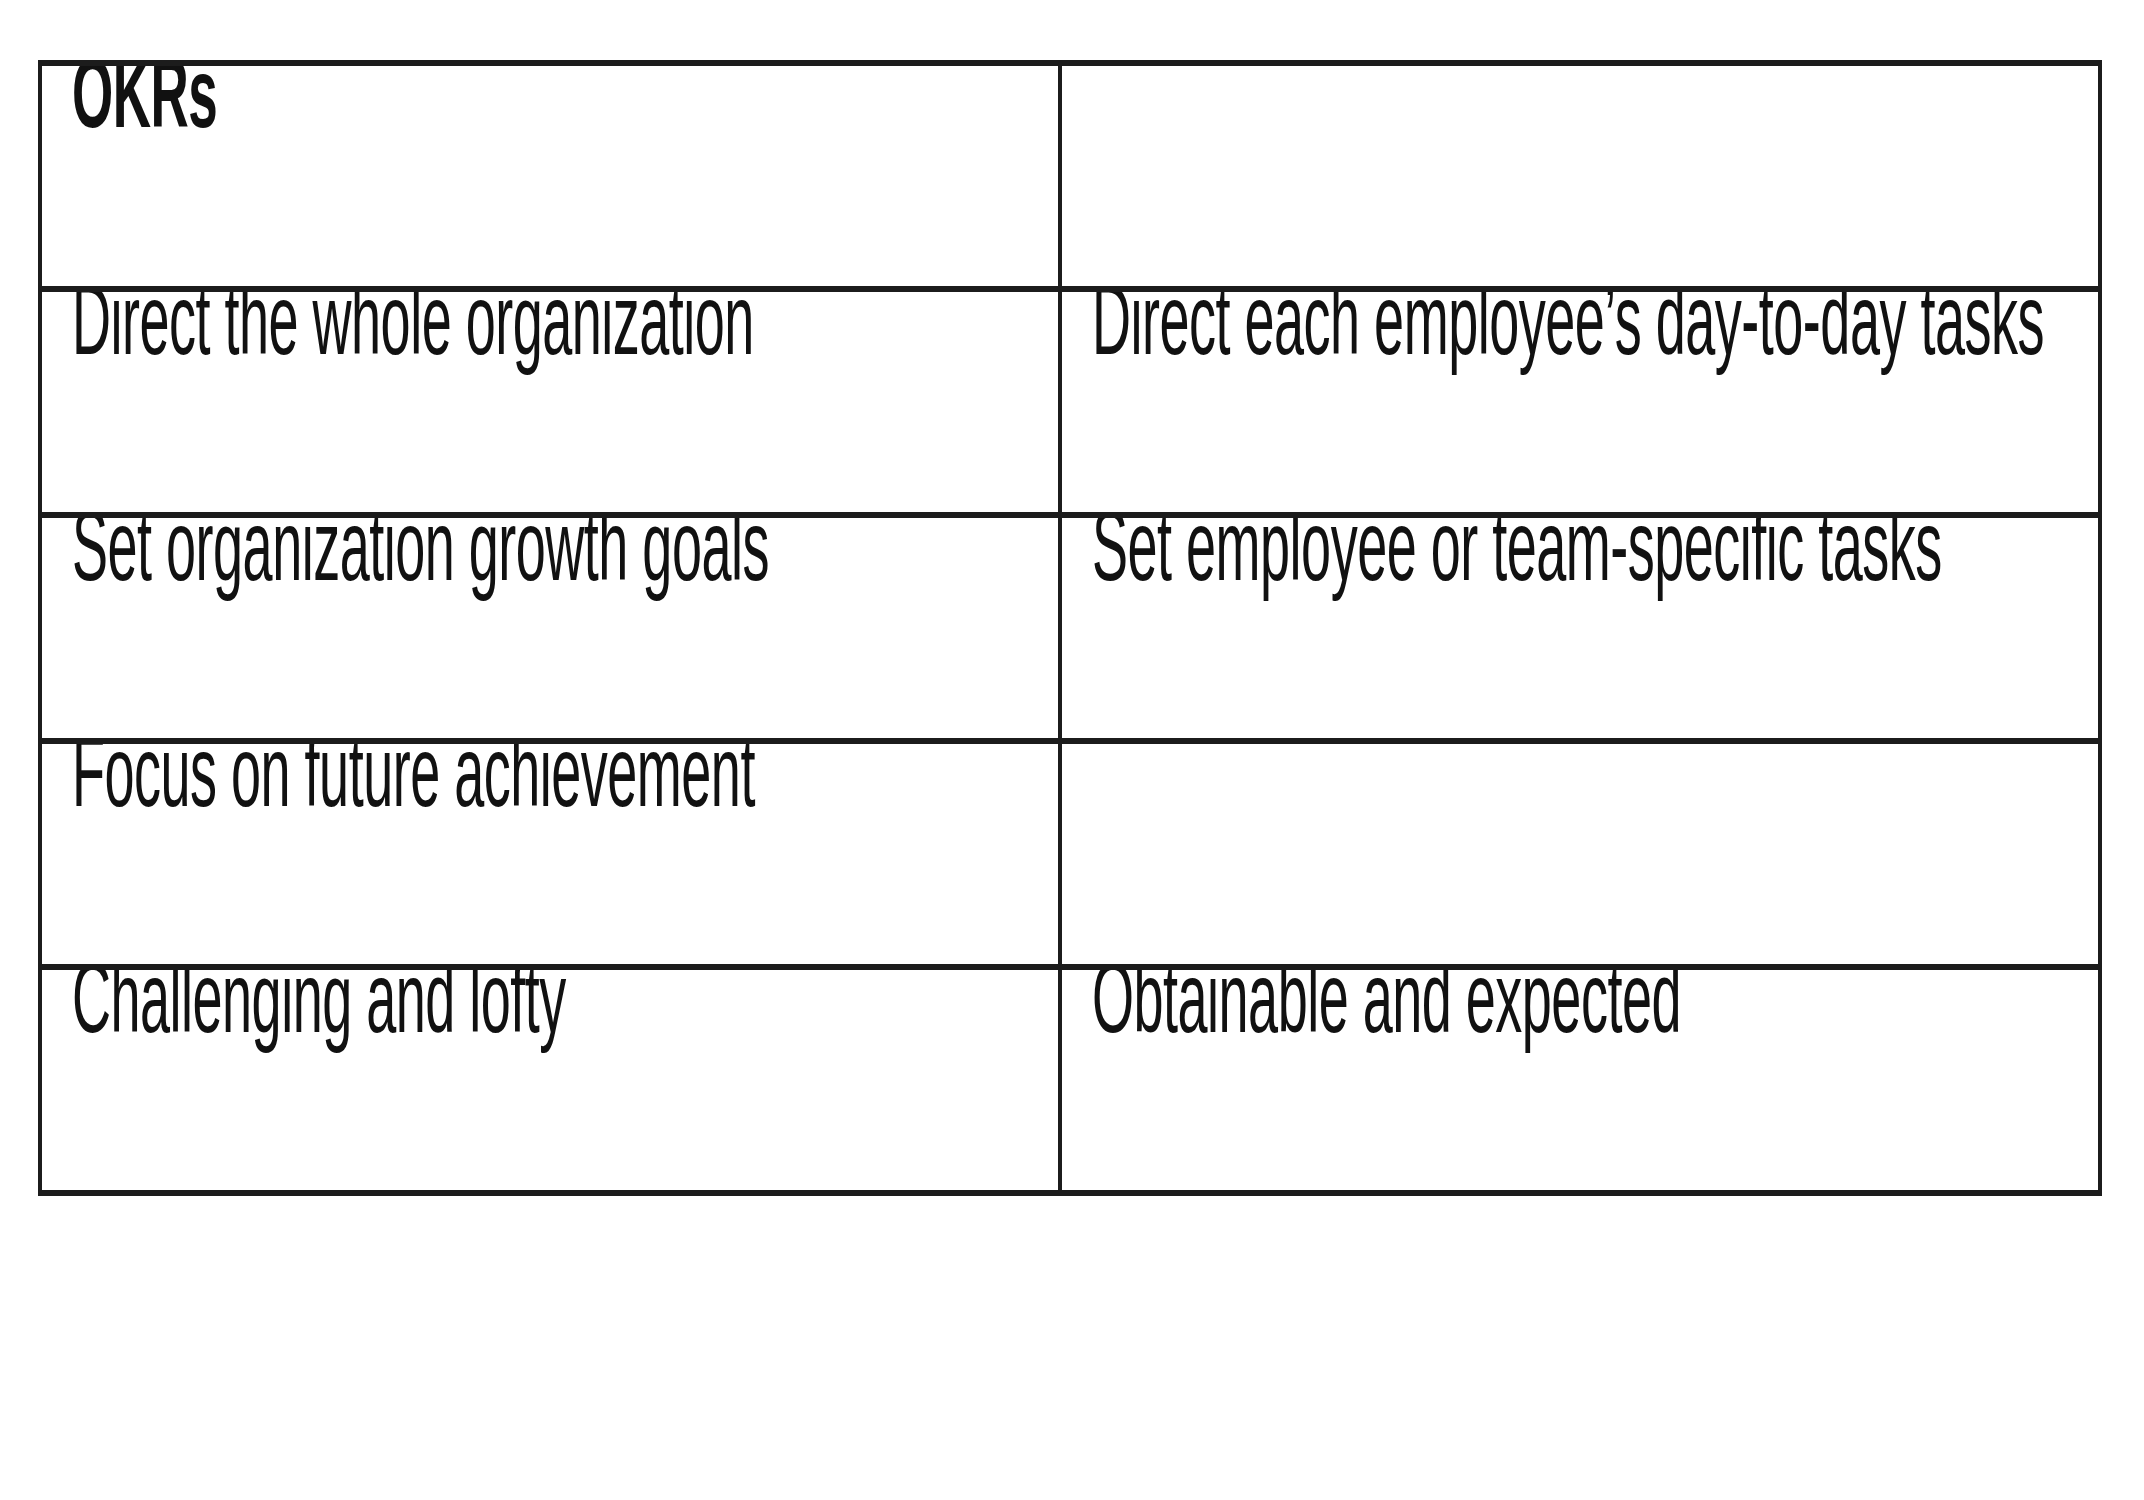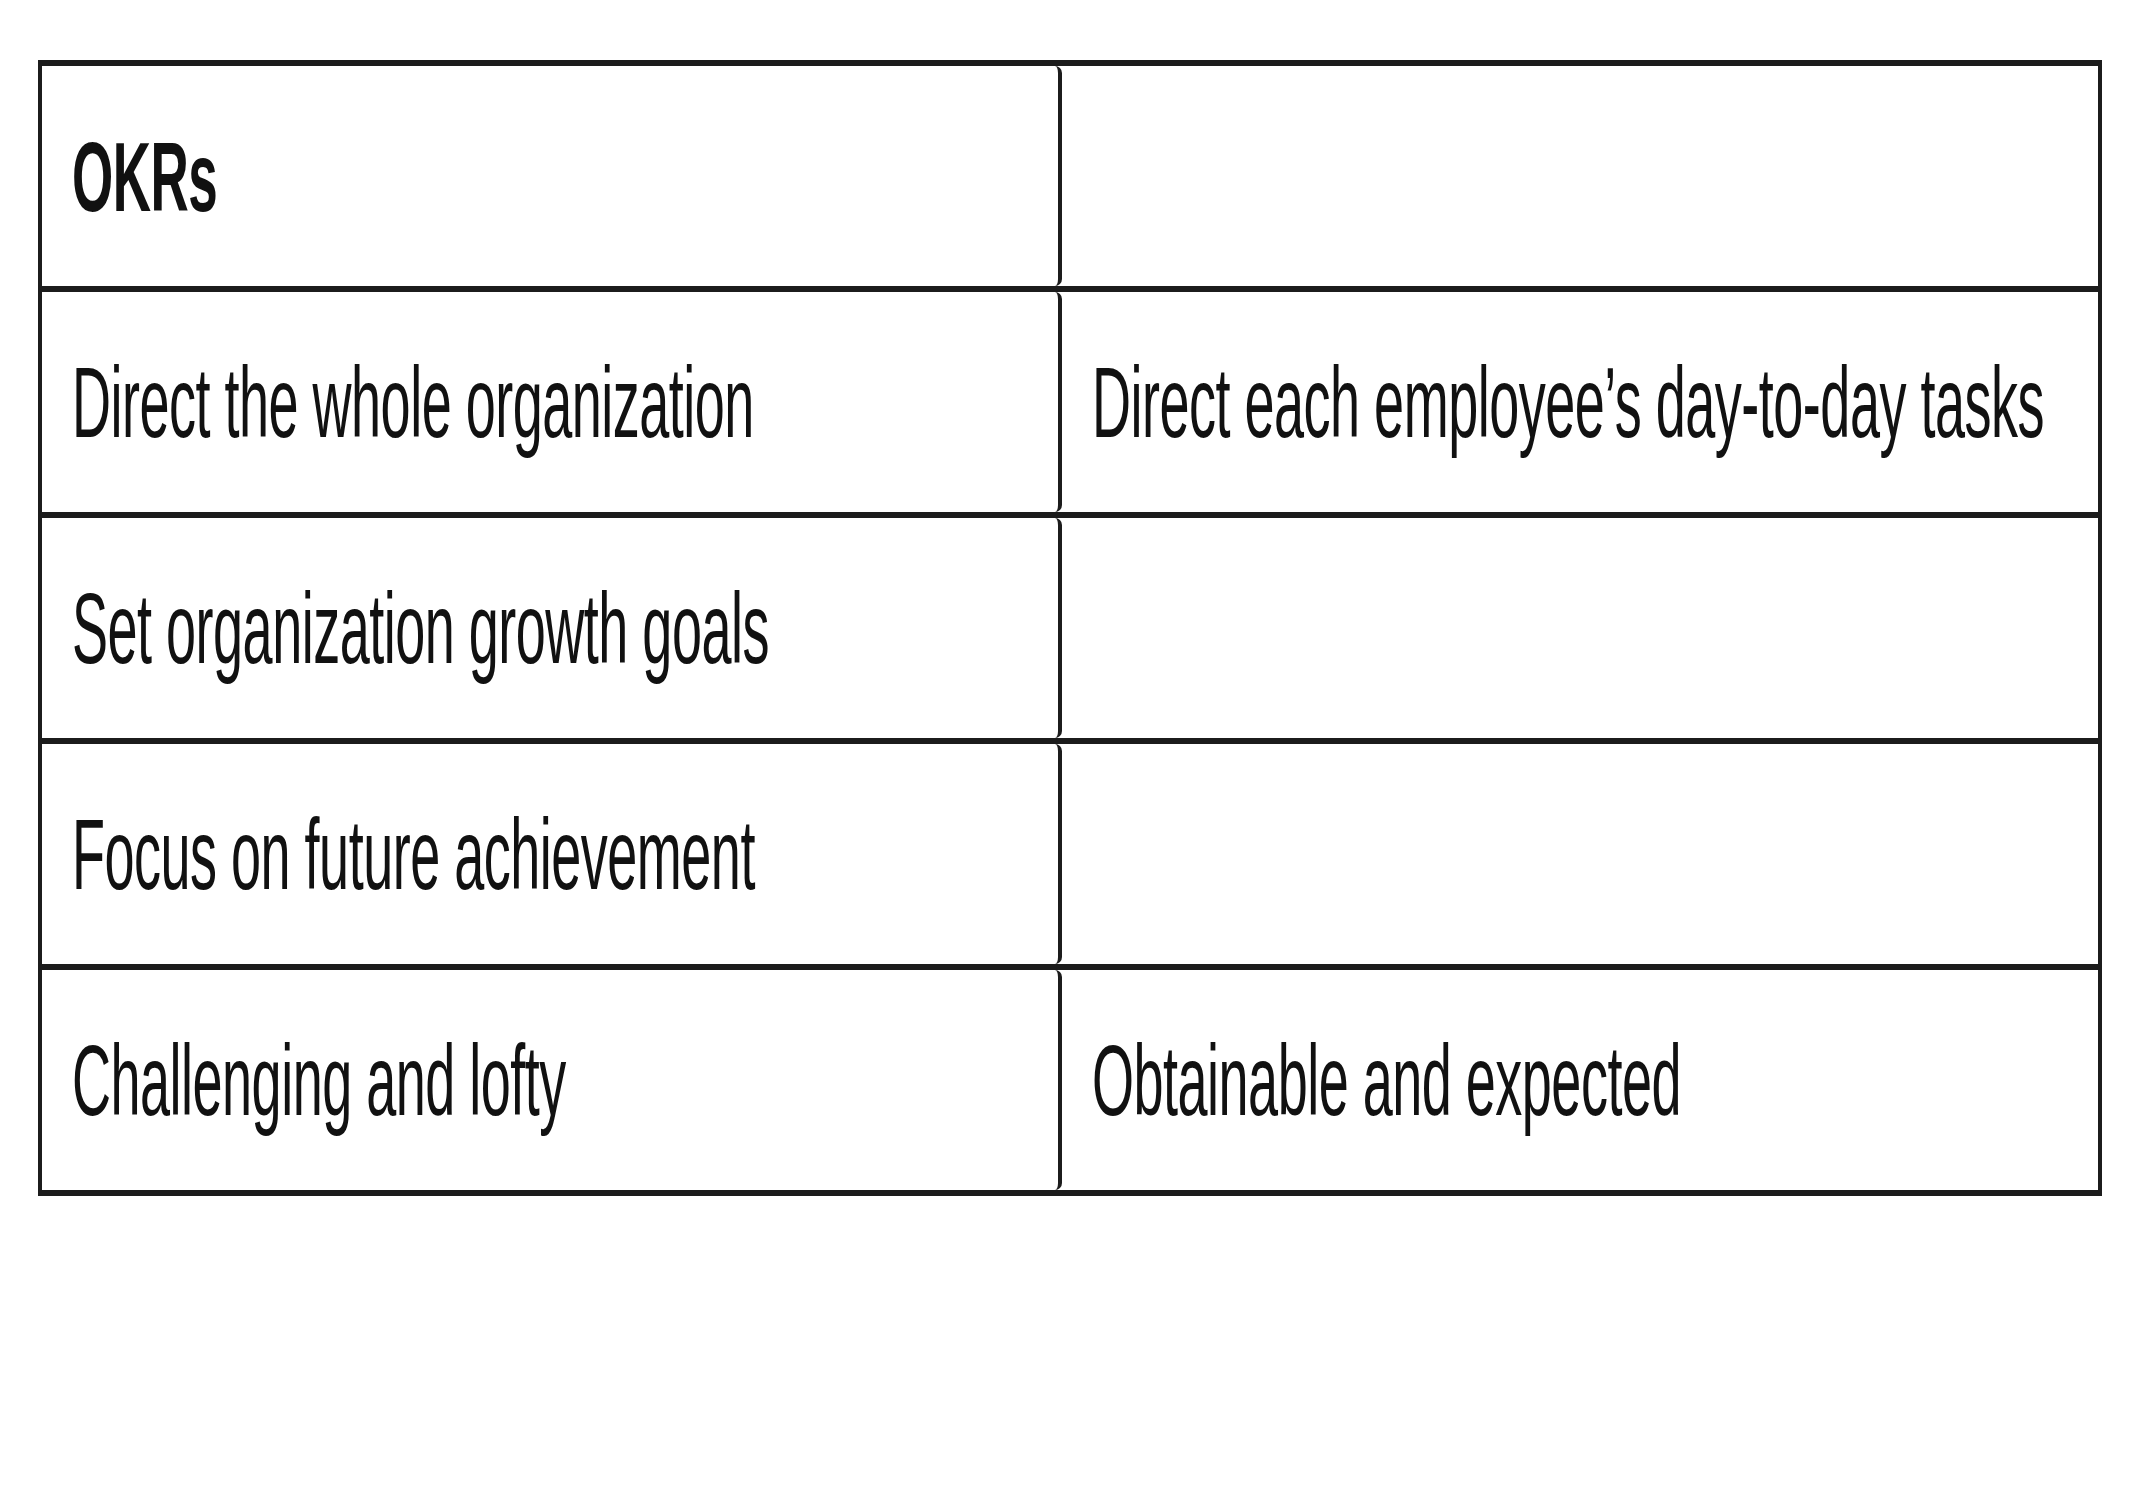--- a/index.html
+++ b/index.html
@@ -33,25 +33,24 @@
     display: grid;
     grid-template-columns: 1020px 1fr;
     height: 220px;
     border-bottom: 6px solid var(--border-c, #1c1c1c);
   }
   .t-row:last-child {
     border-bottom: none;
   }
   .t-cell {
     display: flex;
-    align-items: center;
+    align-items: flex-start;
     padding-left: 30px;
     box-sizing: border-box;
     overflow: hidden;
-    border-radius: 7px;
   }
   .t-cell.first {
     border-right: 4px solid var(--border-c, #1c1c1c);
   }
   .cell-text {
     display: inline-block;
     font-size: 54px;
     line-height: 1;
     color: #111111;
     letter-spacing: -0.5px;
@@ -82,20 +81,23 @@
       </div>
       <div class="t-cell">
         <span class="cell-text">Direct each employee’s day-to-day tasks</span>
       </div>
     </div>
 
     <div class="t-row">
       <div class="t-cell first">
         <span class="cell-text">Set organization growth goals</span>
       </div>
+      <div class="t-cell">
+        <span class="cell-text">Set employee or team-specific tasks</span>
+      </div>
     </div>
 
     <div class="t-row">
       <div class="t-cell first">
         <span class="cell-text">Focus on future achievement</span>
       </div>
     </div>
 
     <div class="t-row">
       <div class="t-cell first">

